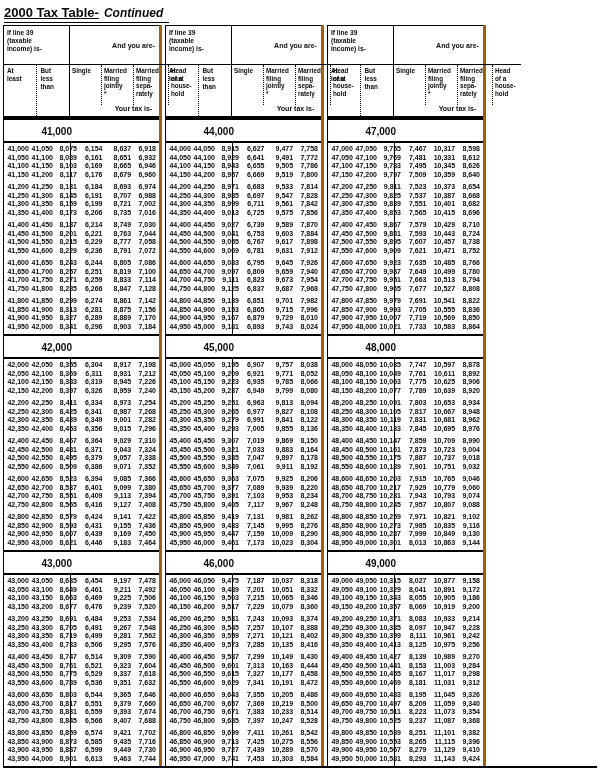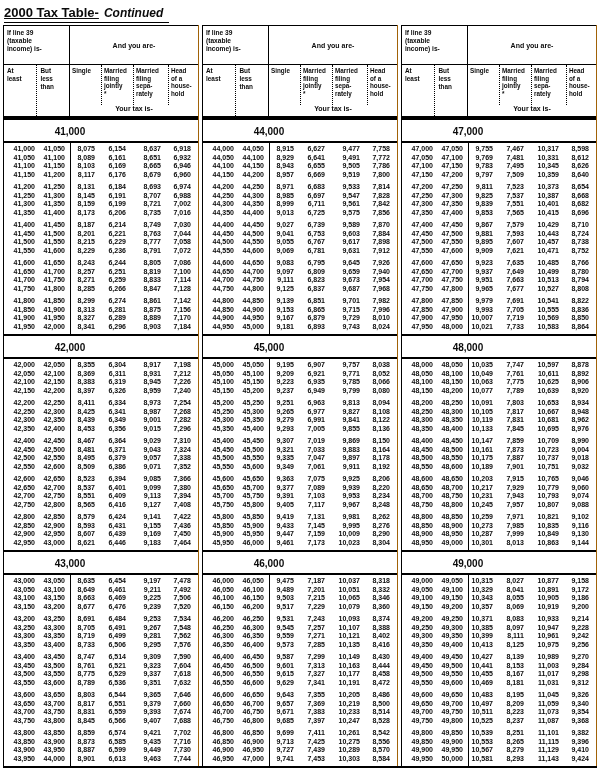--- a/index.html
+++ b/index.html
@@ -3,21 +3,21 @@
 <meta charset="utf-8">
 <style>
   * { margin:0; padding:0; box-sizing:border-box; }
   html,body { width:600px; height:768px; background:#fff; color:#0b0b0b;
     font-family:"Liberation Sans", sans-serif; overflow:hidden; }
   .page { padding:2px 3px 0 3px; }
   .title { margin:1px 0 2px 1px; display:inline-block; border-bottom:1.5px solid #000; padding:0 6px 1px 0; }
   .t-main { font-size:13px; font-weight:bold;text-decoration:underline; }
   .t-cont { font-size:12px; font-weight:bold; font-style:italic; margin-left:5px;text-align:right; }
   .tablewrap { display:flex; gap:3px; }
-  .panel { width:196px; border-left:1px solid #000; border-right:1px solid #a16207; }
+  .panel { width:159px; border-left:1px solid #000; border-right:3px solid #a16207; }
   
   .phead { display:flex; border-top:1.5px solid #000; border-bottom:2px solid #000; }
   .ph-income { width:66px; border-right:1.5px solid #000; display:flex; flex-direction:column; }
   .pi-top { height:39px; border-bottom:1px solid #000; font-weight:bold; font-size:6.6px; line-height:1.25;
     padding:3px 0 0 3px; white-space:pre-line; }
   .pi-cols { flex:1; display:flex; }
   .pi-col { width:33px; font-weight:bold; font-size:6.4px; line-height:1.25; padding:2px 0 0 3px; white-space:pre-line; }
   .pi-col + .pi-col { border-left:1px dotted #000; }
   .ph-you { flex:1; display:flex; flex-direction:column; }
   .py-top { height:39px; border-bottom:1px solid #000; font-weight:bold; font-size:7px;

